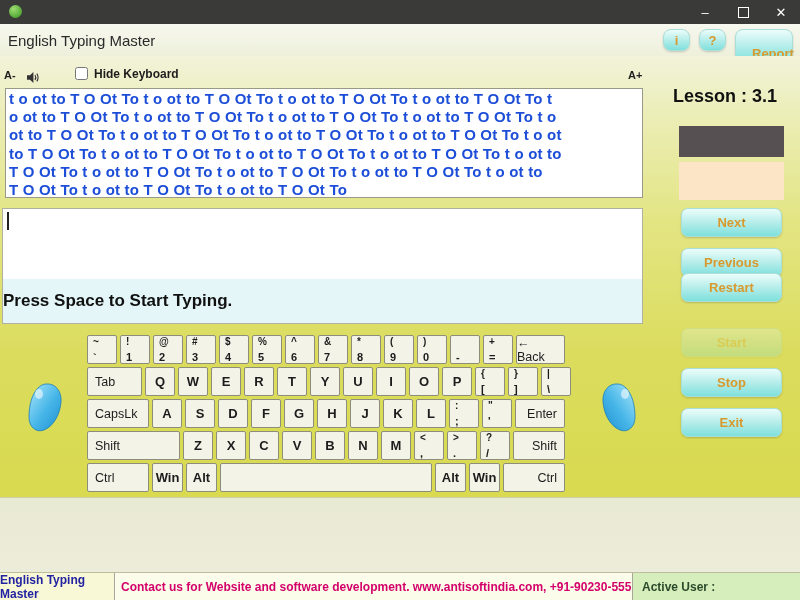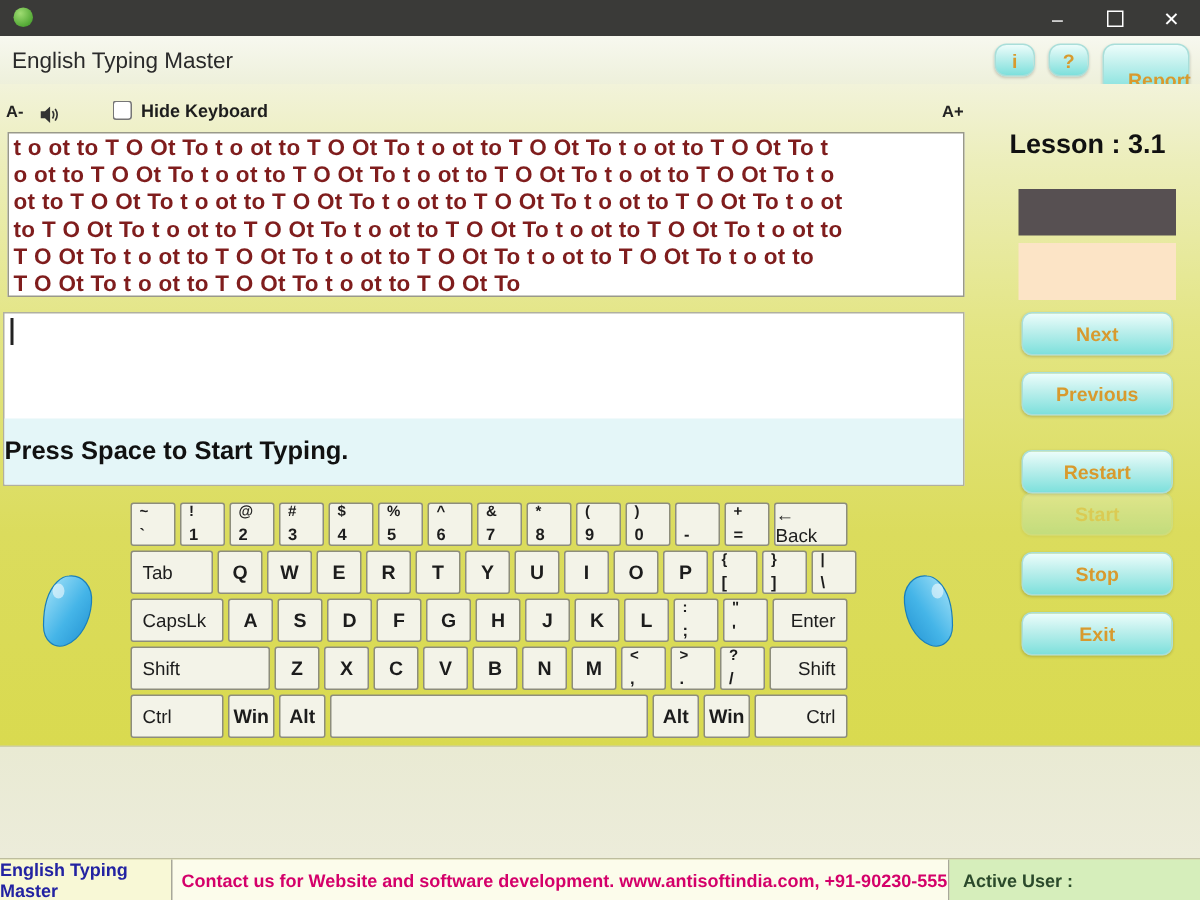--- a/index.html
+++ b/index.html
@@ -31,21 +31,21 @@
            background:linear-gradient(180deg,#f2f3da 0%,#eceebb 10%,#e3e583 32%,#dbdc5d 58%,#d9da4f 86%,#d9da4f 100%);}
   .fontdec{position:absolute;left:4px;top:13px;font-size:11px;font-weight:700;color:#222;}
   .fontinc{position:absolute;left:628px;top:13px;font-size:11px;font-weight:700;color:#222;}
   .speaker{position:absolute;left:27px;top:13px;}
   .hidekb{position:absolute;left:75px;top:11px;display:flex;align-items:flex-start;gap:6px;
           font-size:12px;font-weight:700;color:#1d1d1d;}
   .hidekb input{width:13px;height:13px;margin:0;accent-color:#666;}
   
   .lessonbox{position:absolute;left:5px;top:32px;width:638px;height:110px;background:#fff;
              border:1px solid #99998a;padding:1px 3px;box-sizing:border-box;overflow:hidden;
-             font-size:15px;font-weight:600;letter-spacing:.2px;line-height:18.2px;color:#7f1d1d;white-space:nowrap;}
+             font-size:15px;font-weight:600;letter-spacing:.2px;line-height:18.2px;color:#1d4ed8;white-space:nowrap;}
   
   .typebox{position:absolute;left:2px;top:152px;width:641px;height:116px;background:#fff;
            border:1px solid #b0b0a0;box-sizing:border-box;}
   .caret{position:absolute;left:4px;top:3px;width:1.5px;height:18px;background:#222;}
   .promptband{position:absolute;left:0;right:0;top:70px;height:44px;background:var(--highlight-cyan,#e4f6f8);
               display:flex;align-items:center;justify-content:flex-start;
               font-size:17px;font-weight:700;color:#111;}
   
   .kb{position:absolute;left:87px;top:279px;width:478px;}
   .kb-row{display:flex;gap:3px;margin-bottom:3px;}
@@ -298,21 +298,21 @@
       <path d="M22 3 C31 2 38 10 37 21 C36 33 30 45 20 49 C12 52 5 46 5 36 C5 24 8 13 14 7 C16 5 19 3 22 3 Z" fill="url(#hg)" stroke="#1b7fba" stroke-width="0.8"></path>
       <ellipse cx="15" cy="13" rx="4" ry="5" fill="#ffffff" opacity="0.55"></ellipse>
     </svg>
 
     <div class="lessonlabel">Lesson : 3.1</div>
     <div class="darkbox"></div>
     <div class="peachbox"></div>
 
     <button class="tealbtn side" style="top:152px">Next</button>
     <button class="tealbtn side" style="top:192px">Previous</button>
-    <button class="tealbtn side" style="top:244px">Restart</button>
+    <button class="tealbtn side" style="top:217px">Restart</button>
     <button class="tealbtn side disabled" style="top:272px">Start</button>
     <button class="tealbtn side" style="top:312px">Stop</button>
     <button class="tealbtn side" style="top:352px">Exit</button>
 
     <div class="palestrip"></div>
   </div>
 
   <div class="statusbar">
     <div class="sb-app">English Typing Master</div>
     <div class="sb-contact">Contact us for Website and software development. www.antisoftindia.com, +91-90230-55504, +91-75084</div>

